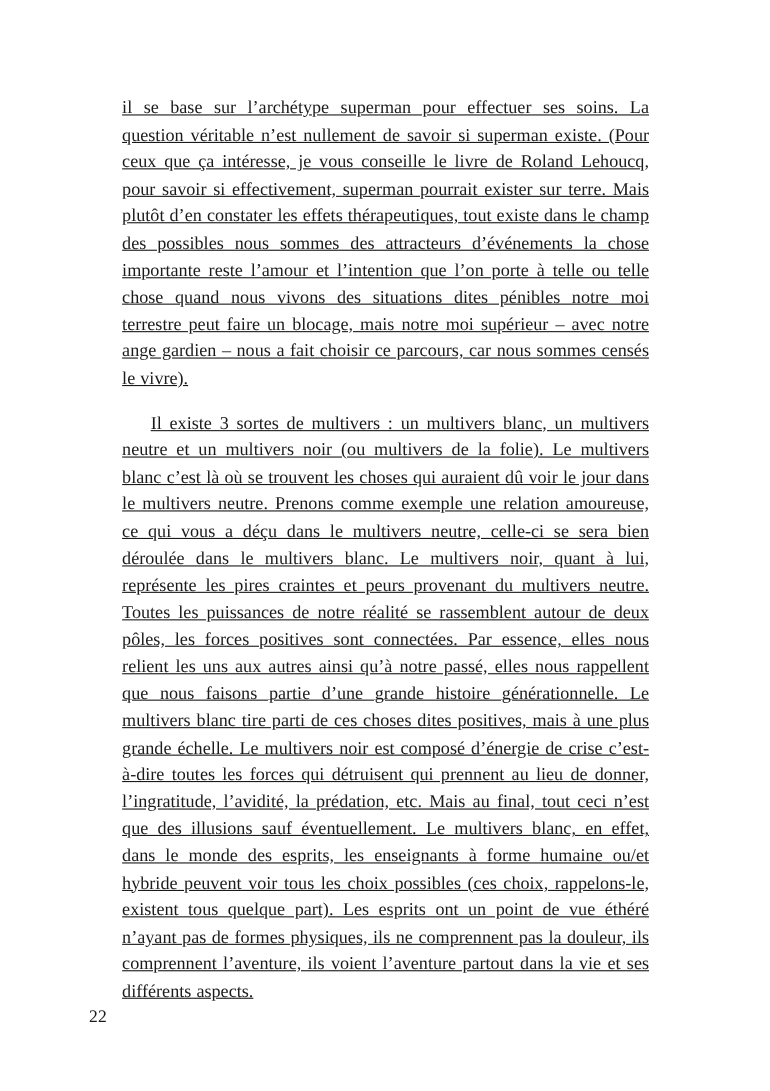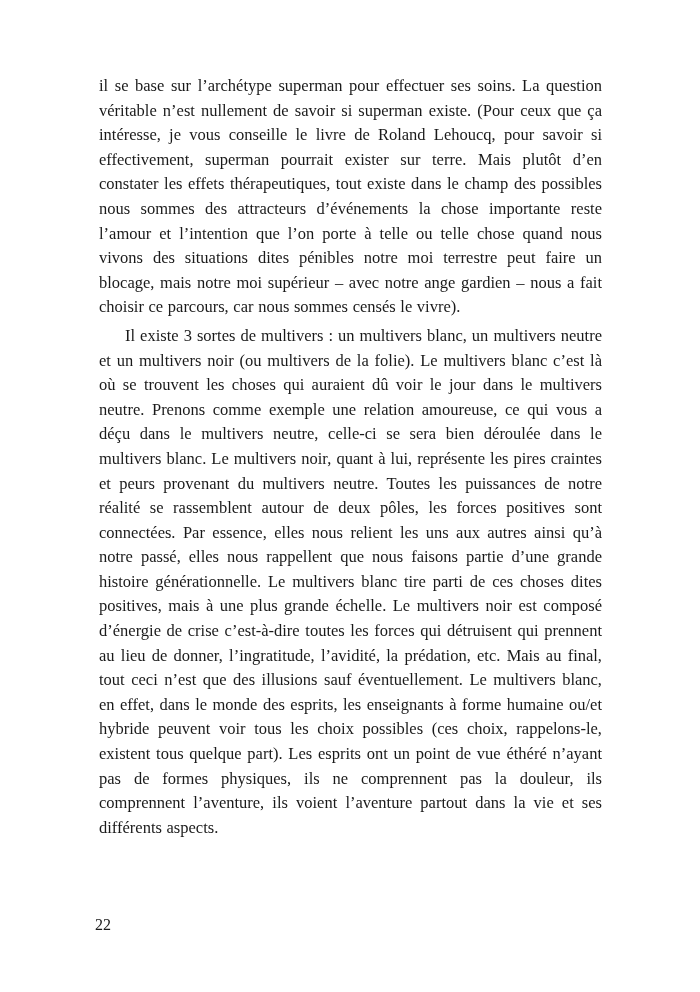--- a/index.html
+++ b/index.html
@@ -17,30 +17,31 @@
     font-family: "Liberation Serif", "DejaVu Serif", serif;
     color: #1a1a1a;
     overflow: hidden;
   }
   .text-block {
     font-size: 16.5px;
     line-height: 24.6px;
     text-align: justify;
   }
   .para {
-    margin: 4px;
+    margin: 16px;
     padding: 0;
     word-spacing: 0.5px;
+    text-decoration: underline;
   }
   .para.indented {
     text-indent: 26px;
   }
   .page-number {
     position: absolute;
-    left: 95px;
+    left: 81px;
     bottom: 58px;
     font-size: 16px;
     color: #1a1a1a;
   }
 </style>
 </head>
 <body>
 
 <div class="book-page">
   <div class="text-block">

